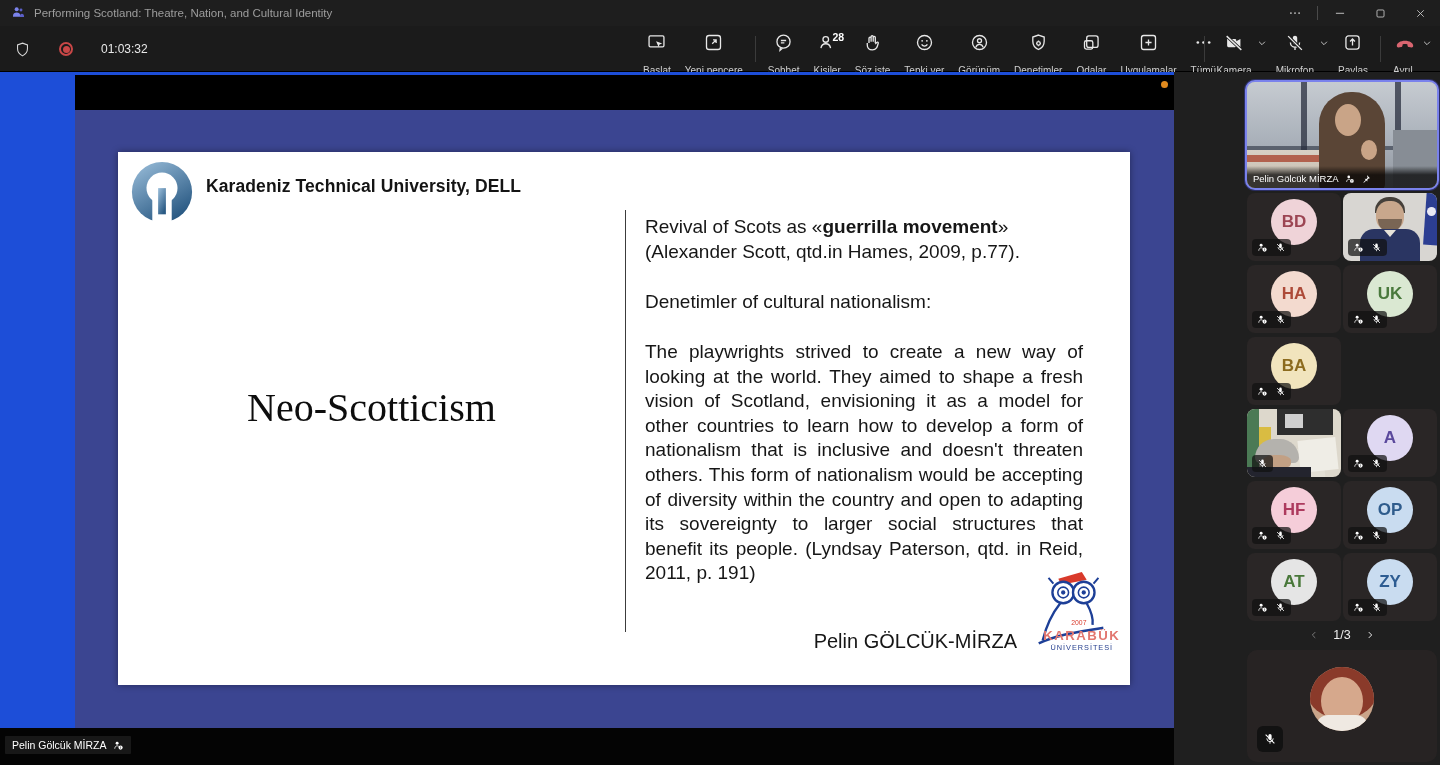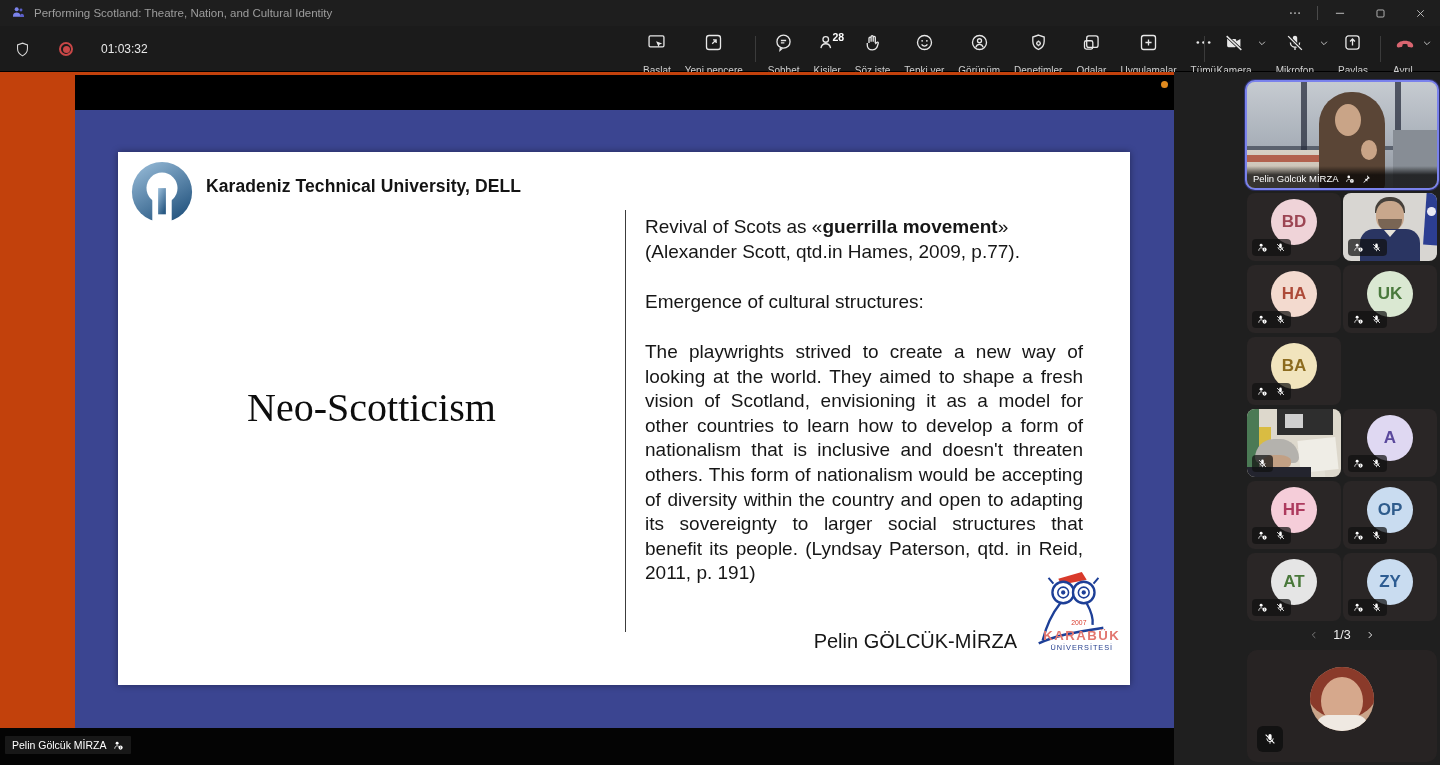--- a/index.html
+++ b/index.html
@@ -25,21 +25,21 @@
   .tl-right{position:absolute;right:6px;top:3px;display:flex;align-items:flex-start}
   .tbtn{display:flex;flex-direction:column;gap:12px;padding:3px 7px;color:#d2d2d2;border-radius:4px;cursor:pointer}
   .tbtn .lbl{font-size:10px;white-space:nowrap;color:#cfcfcf}
   .tbtn .ic{height:21px;display:flex;align-items:center;justify-content:center;position:relative}
   .vdiv{width:1px;height:26px;background:#3b3b3b;margin:7px 5px 0}
   .badge28{position:absolute;left:19px;top:-1px;font-size:10.5px;font-weight:bold;color:#fff}
   .chev{margin:9px 2px 0 -2px}
   .combo{display:flex}
 
   
-  .stage{position:absolute;left:0;top:72px;width:1174px;height:693px;background:#c2410c}
+  .stage{position:absolute;left:0;top:72px;width:1174px;height:693px;background:#1d4ed8}
   .stage-top{position:absolute;left:75px;top:3px;width:1099px;height:35px;background:#000}
   .notif-dot{position:absolute;right:6px;top:6px;width:7px;height:7px;border-radius:50%;background:#e08a1e}
   .slide-area{position:absolute;left:75px;top:38px;width:1099px;height:618px;background:#3b4591}
   .stage-bottom{position:absolute;left:0;top:656px;width:1174px;height:37px;background:#040404}
   .nametag{position:absolute;left:5px;top:8px;background:#181818;color:#fff;font-size:10.5px;padding:3px 7px;display:flex;align-items:center;gap:6px;border-radius:1px}
 
   
   .slide-card{position:absolute;left:43px;top:42px;width:1012px;height:533px;background:#fff;box-shadow:0 0 7px rgba(0,0,0,.4);color:#141414}
   .slide-logo{position:absolute;left:11px;top:7px}
   .slide-univ{position:absolute;left:88px;top:24px;font-size:17.5px;font-weight:600;letter-spacing:.1px}
@@ -348,21 +348,21 @@
           <rect x="30" y="30" width="8" height="27" fill="url(#ktu)"></rect>
         </svg>
       </span>
       <span class="slide-univ">Karadeniz Technical University, DELL</span>
 
       <div class="slide-title">Neo-Scotticism</div>
       <div class="vline"></div>
 
       <div class="slide-right">
         <p class="sr-quote"><span>Revival of Scots as «</span><b>guerrilla movement</b><span>» (Alexander Scott, qtd.in Hames, 2009, p.77).</span></p>
-        <p class="sr-sub">Emergence of cultural structures:</p>
+        <p class="sr-sub">Denetimler of cultural nationalism:</p>
         <p class="sr-para">The playwrights strived to create a new way of looking at the world. They aimed to shape a fresh vision of Scotland, envisioning it as a model for other countries to learn how to develop a form of nationalism that is inclusive and doesn't threaten others. This form of nationalism would be accepting of diversity within the country and open to adapting its sovereignty to larger social structures that benefit its people. (Lyndsay Paterson, qtd. in Reid, 2011, p. 191)</p>
         <p class="sr-author">Pelin GÖLCÜK-MİRZA</p>
       </div>
 
       <span class="kbu-logo">
         <svg width="98" height="92" viewBox="0 0 100 94">
           <path d="M36 9 L60 2 L65 10 L39 15 Z" fill="#d93a2b"></path>
           <circle cx="41" cy="23" r="11" fill="#fff" stroke="#1d3f97" stroke-width="2.4"></circle>
           <circle cx="62" cy="23" r="11" fill="#fff" stroke="#1d3f97" stroke-width="2.4"></circle>
           <circle cx="41" cy="23" r="5.5" fill="none" stroke="#1d3f97" stroke-width="1.6"></circle>

